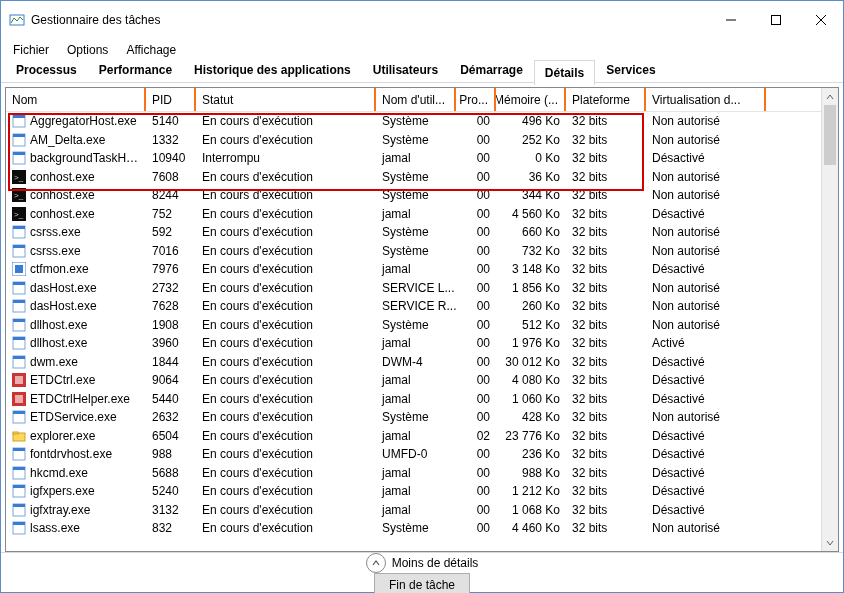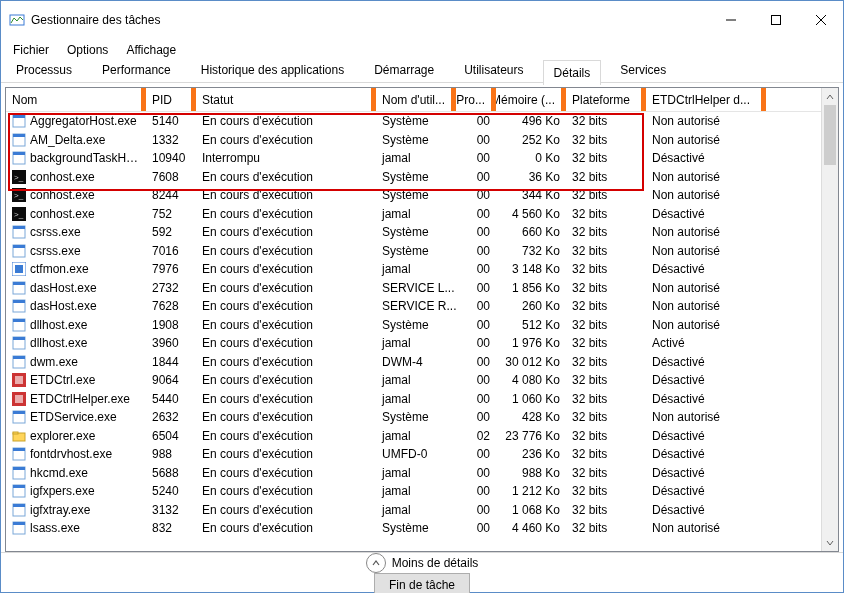--- a/index.html
+++ b/index.html
@@ -6,29 +6,29 @@
   html, body { margin: 0; padding: 0; font-family: "Segoe UI", Tahoma, sans-serif; font-size: 12px; color: #000; background: #fff; }
   .window { width: 844px; height: 593px; border: 1px solid #5a8cc7; display: flex; flex-direction: column; background: #fff; }
   .titlebar { height: 30px; display: flex; align-items: center; padding: 8px 0 0 8px; background: #fff; }
   .titlebar .icon { width: 16px; height: 16px; margin-right: 6px; }
   .titlebar .title { flex: 1; font-size: 12px; }
   .winbtns { display: flex; height: 100%; }
   .winbtn { width: 45px; display: flex; align-items: center; justify-content: center; }
   .winbtn svg { stroke: #000; stroke-width: 1; }
   .menubar { height: 22px; display: flex; align-items: center; padding: 0 4px; gap: 2px; }
   .menuitem { padding: 2px 8px; margin-top: 16px; }
-  .tabbar { display: flex; border-bottom: 1px solid #d9d9d9; padding: 4px 10px 0 4px; gap: 8px; }
+  .tabbar { display: flex; border-bottom: 1px solid #d9d9d9; padding: 4px 10px 0 4px; gap: 0; font-weight: bold; }
   .tab { padding: 5px 10px; border: 1px solid transparent; border-bottom: none; background: #fff; cursor: default; }
   .tab.active { border-color: #d9d9d9; background: #fff; position: relative; top: 3px; }
   .content { flex: 1; display: flex; overflow: hidden; border-top: none; padding: 4px 4px 0 4px; }
   .tablewrap { flex: 1; border: 1px solid #828790; overflow: hidden; position: relative; display: flex; }
   .table { flex: 1; overflow: hidden; }
   .theadrow, .trow { display: flex; align-items: center; height: 18.5px; }
   .theadrow { height: 24px; border-bottom: 1px solid #e5e5e5; background: #fff; }
-  .th { padding: 0 6px; font-weight: normal; text-align: left; border-right: 5px solid #f97316; height: 100%; display: flex; align-items: center; overflow: hidden; white-space: nowrap; text-overflow: ellipsis; }
+  .th { padding: 0 6px; font-weight: normal; text-align: left; border-right: 2px solid #f97316; height: 100%; display: flex; align-items: center; overflow: hidden; white-space: nowrap; text-overflow: ellipsis; }
   .td { padding: 0 6px; overflow: hidden; white-space: nowrap; text-overflow: ellipsis; height: 100%; display: flex; align-items: center; }
   .td.num { justify-content: flex-end; }
   .col-name { width: 140px; }
   .col-pid { width: 50px; }
   .col-status { width: 180px; }
   .col-user { width: 80px; }
   .col-pro { width: 40px; justify-content: flex-end; }
   .col-mem { width: 70px; justify-content: flex-end; }
   .col-plat { width: 80px; }
   .col-virt { width: 120px; }
@@ -80,38 +80,38 @@
   <div class="menubar">
     <div class="menuitem">Fichier</div>
     <div class="menuitem">Options</div>
     <div class="menuitem">Affichage</div>
   </div>
 
   <div class="tabbar">
     <div class="tab">Processus</div>
     <div class="tab">Performance</div>
     <div class="tab">Historique des applications</div>
+    <div class="tab">Utilisateurs</div>
     <div class="tab">Démarrage</div>
-    <div class="tab">Utilisateurs</div>
     <div class="tab active">Détails</div>
     <div class="tab">Services</div>
   </div>
 
   <div class="content">
     <div class="tablewrap">
       <div class="table">
         <div class="theadrow">
           <div class="th col-name">Nom</div>
           <div class="th col-pid">PID</div>
           <div class="th col-status">Statut</div>
           <div class="th col-user">Nom d'util...</div>
           <div class="th col-pro">Pro...</div>
           <div class="th col-mem">Mémoire (...</div>
           <div class="th col-plat">Plateforme</div>
-          <div class="th col-virt">ETDCtrlHelper d...</div>
+          <div class="th col-virt">Virtualisation d...</div>
         </div>
         <div id="tbody">
             <div class="trow">
               <div class="td col-name">
                 <span class="picon">
                   <svg width="14" height="14">
                     <rect x="1" y="1" width="12" height="12" fill="#fff" stroke="#7aa7d8"></rect>
                     <rect x="1" y="1" width="12" height="3" fill="#3a7bd5"></rect>
                   </svg>
                 </span>

